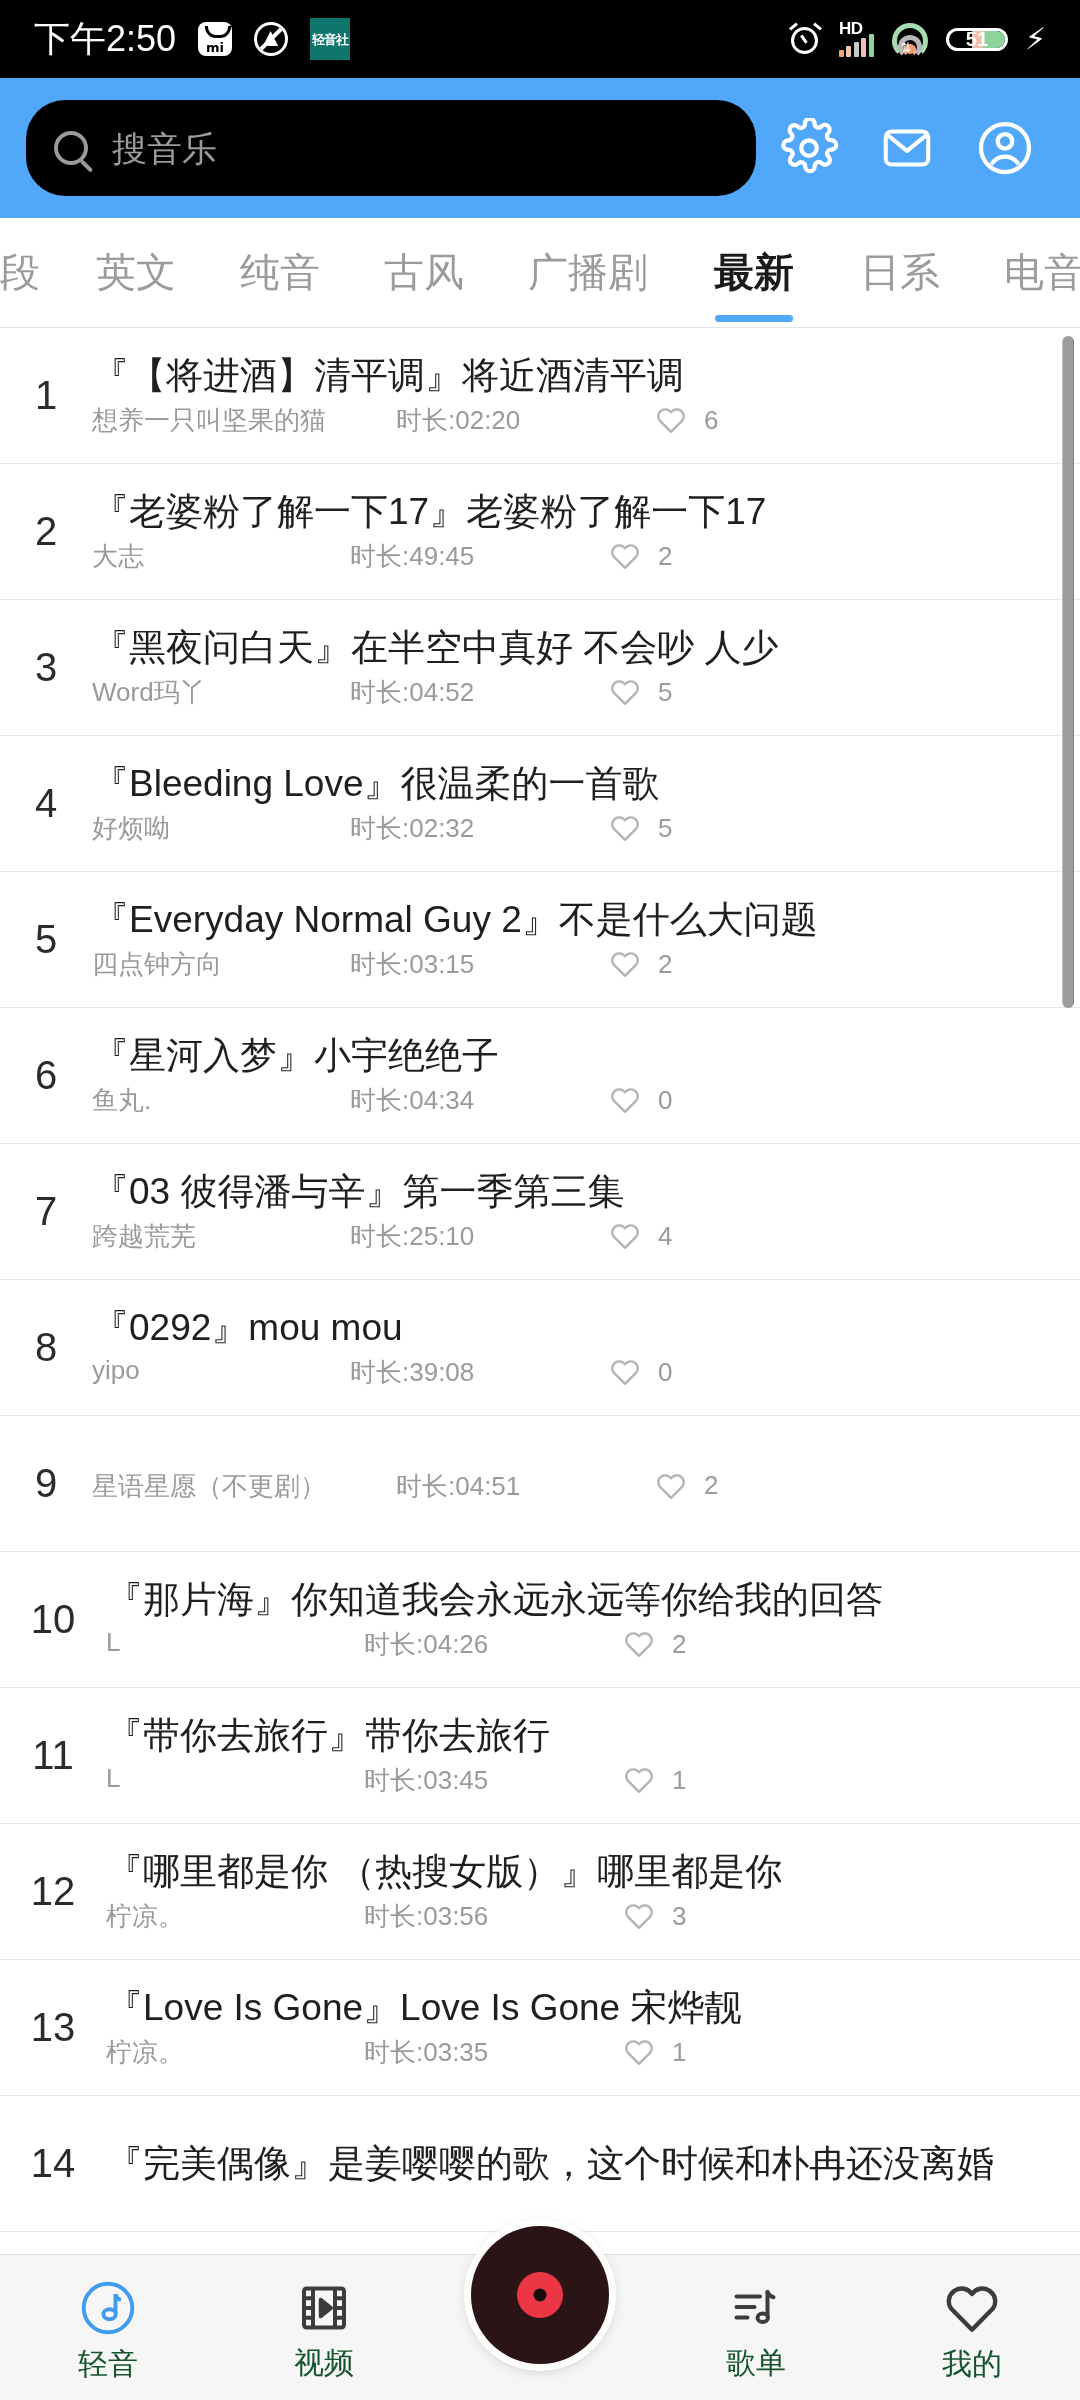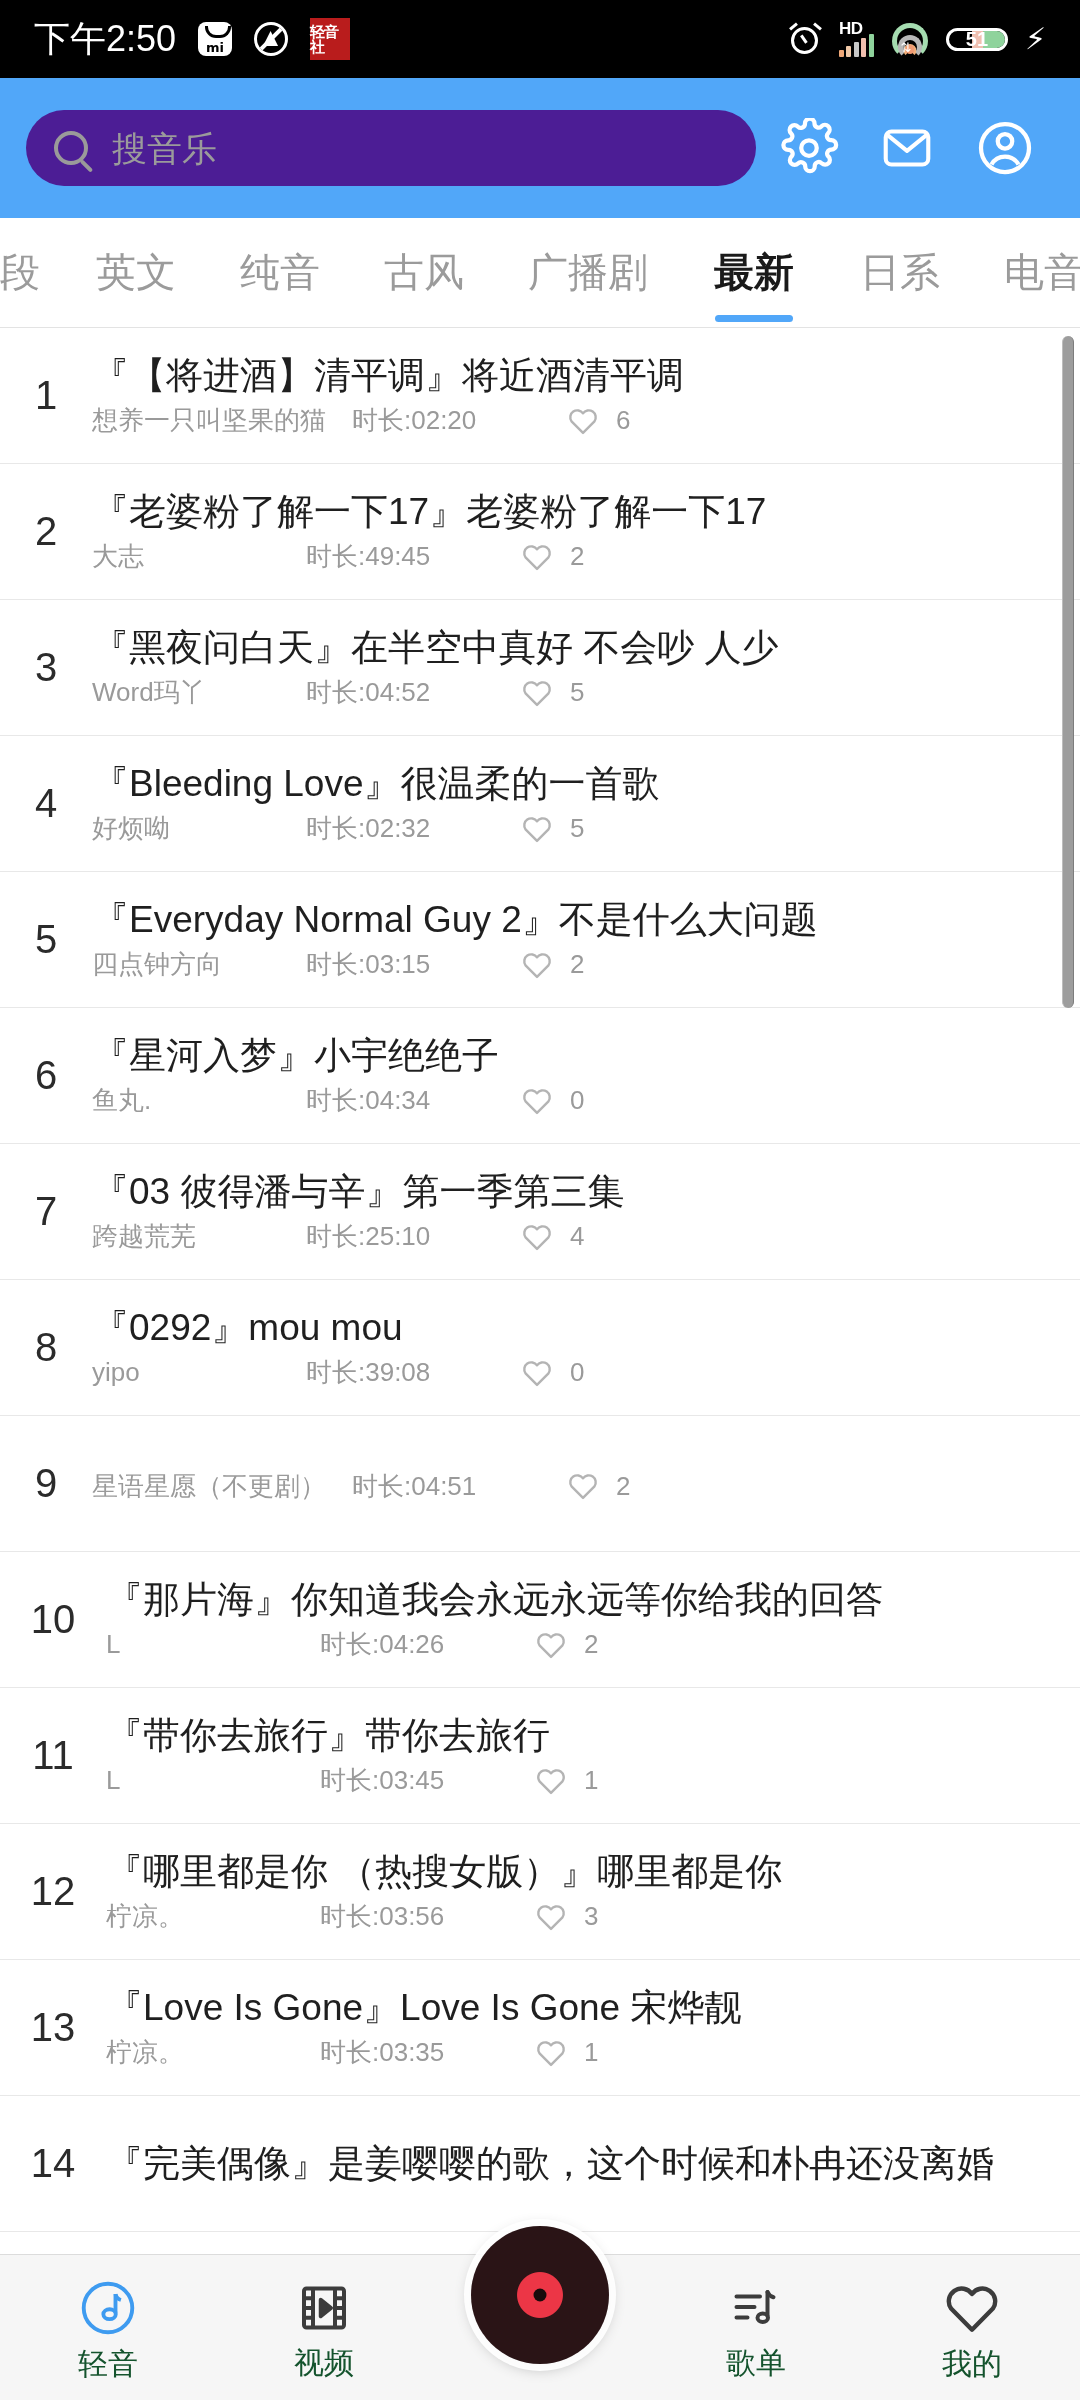--- a/index.html
+++ b/index.html
@@ -41,21 +41,21 @@
     content:"";position:absolute;left:6px;top:6px;width:15px;height:15px;
     background:#fff;
     clip-path:polygon(0% 100%, 50% 0%, 100% 100%);
     transform:rotate(0deg);
   }
   .circ-icon::before{
     content:"";position:absolute;left:-5px;top:10px;width:42px;height:3.5px;
     background:#fff;transform:rotate(-45deg);z-index:2;
   }
   .red-badge{
-    background:#b91c1c;color:#fff;font-size:15px;
+    background:#0f766e;color:#fff;font-size:13px;
     width:40px;height:42px;display:flex;align-items:center;justify-content:center;
     letter-spacing:-1px;font-weight:700;line-height:1;
   }
   .sb-right{
     position:absolute;right:34px;top:0;height:78px;
     display:flex;align-items:center;gap:17px;
   }
   .alarm-ic{position:relative;width:33px;height:33px;}
   .alarm-ic .body{
     position:absolute;left:2px;top:4px;width:27px;height:27px;
@@ -90,21 +90,21 @@
   .battery .fill2{position:absolute;right:40%;top:0;bottom:0;width:18%;background:#f0bfb0;}
   .battery .num{position:relative;z-index:3;width:100%;text-align:center;font-size:20px;font-weight:700;color:#fff;line-height:1;}
   .bolt{font-size:30px;line-height:1;color:#fff;}
 
   
   .header{
     width:1080px;height:140px;background:#51a7f9;
     display:flex;align-items:center;padding:0 26px;gap:0;
   }
   .searchbox{
-    flex:1;height:76px;background:#4c1d95;border-radius:39px;
+    flex:1;height:96px;background:#000000;border-radius:39px;
     display:flex;align-items:center;padding-left:28px;gap:24px;max-width:730px;
   }
   .mag{
     width:34px;height:34px;border:4px solid #9a9a9a;border-radius:50%;
     position:relative;flex:none;
   }
   .mag::after{
     content:"";position:absolute;right:-10px;bottom:-7px;width:15px;height:4px;
     background:#9a9a9a;transform:rotate(45deg);border-radius:2px;
   }
@@ -142,21 +142,21 @@
   .idx{
     width:92px;flex:none;display:flex;align-items:center;justify-content:center;
     font-size:40px;color:#2b2b2b;font-weight:400;
   }
   .row.wide .idx{width:106px;}
   .rowbody{flex:1;display:flex;flex-direction:column;justify-content:center;padding-right:26px;}
   .title{
     font-size:37px;color:#1f1f1f;line-height:1.22;
     white-space:nowrap;overflow:hidden;letter-spacing:0px;
   }
-  .meta{display:flex;align-items:center;margin-top:5px;}
+  .meta{display:flex;align-items:flex-start;margin-top:5px;gap:44px;}
   .artist{font-size:26px;color:#9a9a9a;width:214px;flex:none;white-space:nowrap;overflow:hidden;}
   .artist.auto{width:auto;margin-right:26px;}
   .dur{font-size:26px;color:#9a9a9a;width:214px;flex:none;}
   .likes{display:flex;align-items:center;gap:16px;color:#9a9a9a;font-size:26px;}
   .heart{flex:none;}
 
   
   .scrollbar{
     position:absolute;right:6px;top:8px;width:12px;height:672px;
     background:#9d9d9d;border-radius:6px;

